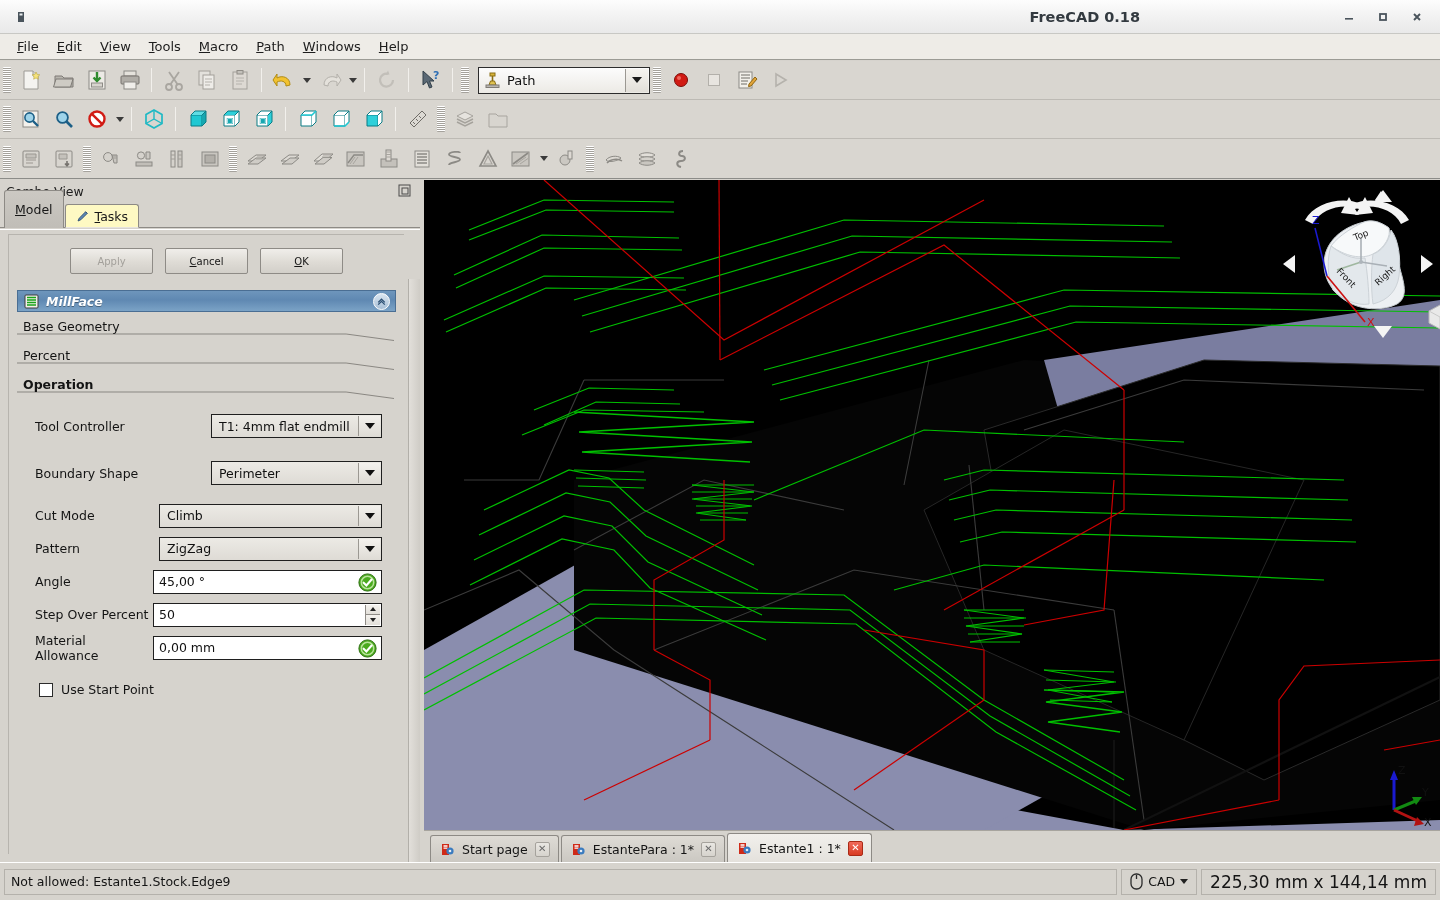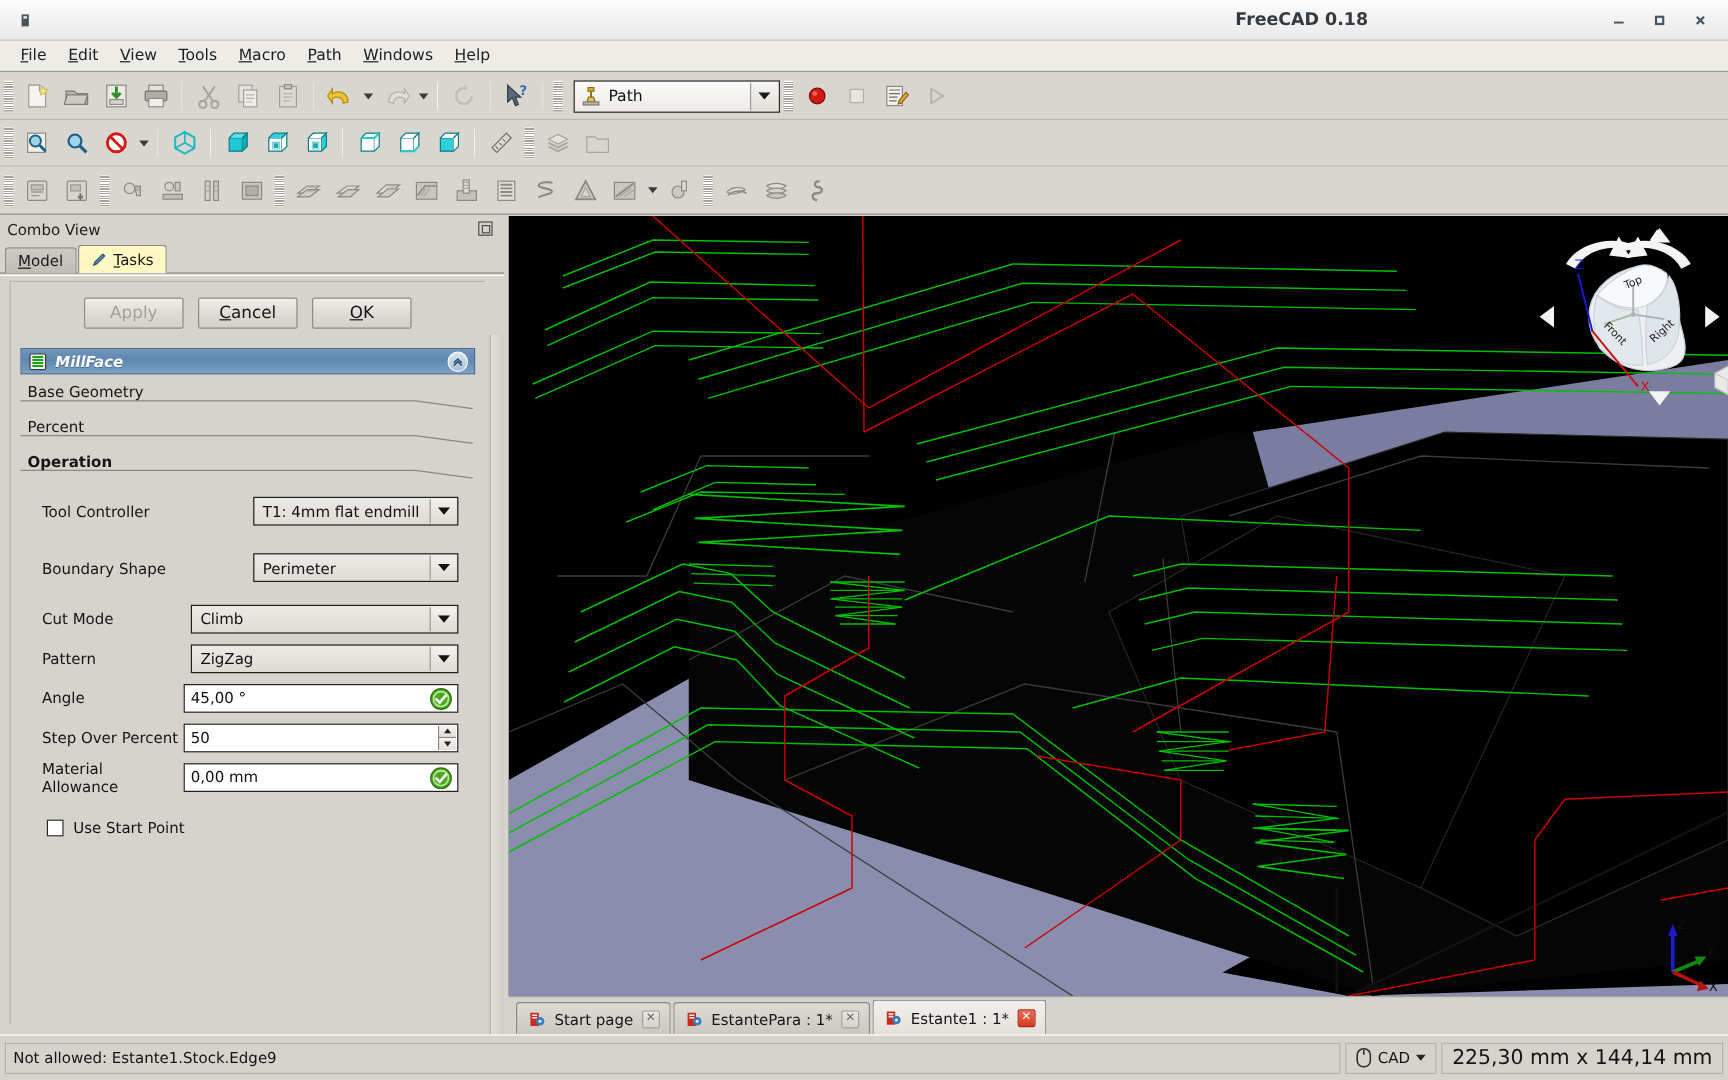--- a/index.html
+++ b/index.html
@@ -118,21 +118,21 @@
   }
   .dock-undock {
     position:absolute; right: 8px; top: 4px; width:14px;height:14px;
     color:#4b4b4b;
   }
   .dock-tabs {
     height: 26px; display:flex; align-items:flex-end; padding-left: 4px;
     border-bottom: 1px solid #8d8a85; position: relative;
   }
   .dtab {
-    height: 22px; padding: 0 10px; display:flex;align-items:center;gap:5px;
+    height: 38px; padding: 0 10px; display:flex;align-items:center;gap:5px;
     font-size: 12.5px; color:#171717;
     border: 1px solid #8d8a85; border-bottom: none;
     border-radius: 3px 3px 0 0;
     background: linear-gradient(to bottom,#ccc9c3,#c0bdb7);
     margin-right: 1px; position: relative; top: 1px;
   }
   .dtab.active {
     background: #fef9c3; height: 24px; top: 1px; z-index: 3;
     border-bottom: 1px solid #e6e3de;
   }
@@ -143,21 +143,21 @@
     background: #d6d3cd; border-top: 1px solid #ffffff;
     overflow: hidden;
   }
   .taskinner {
     position: absolute; left: 8px; top: 4px; width: 396px; height: 620px;
     background: #d6d3cd;
     border-left: 1px solid #b7b4ae; border-top: 1px solid #b7b4ae;
   }
   .btnrow { display:flex; justify-content:center; gap: 12px; padding-top: 13px; }
   .tbutton {
-    width: 83px; height: 26px; font-size: 14px; color:#141414;
+    width: 83px; height: 26px; font-size: 10px; color:#141414;
     background: linear-gradient(to bottom,#f0eeea 0%, #dedbd5 55%, #d2cfc9 100%);
     border: 1px solid #8e8b86; border-radius: 2px;
     display:flex;align-items:center;justify-content:center;
   }
   .tbutton.disabled { color: #a3a09b; }
   .tbutton .acc { text-decoration: underline; }
 
   .op-header {
     margin: 16px 8px 0 8px; height: 22px;
     background: linear-gradient(to bottom,#6e96bc 0%, #5f88b2 45%, #7ba3c6 100%);

